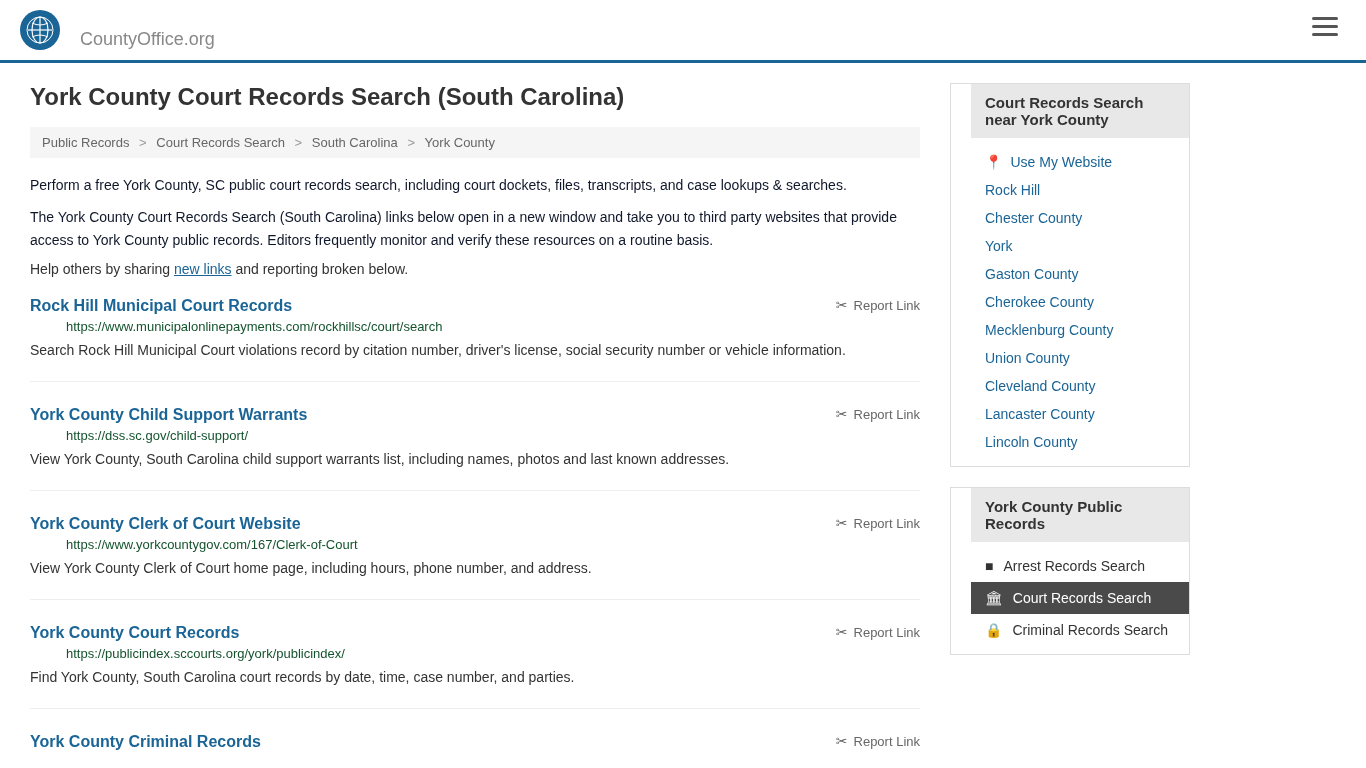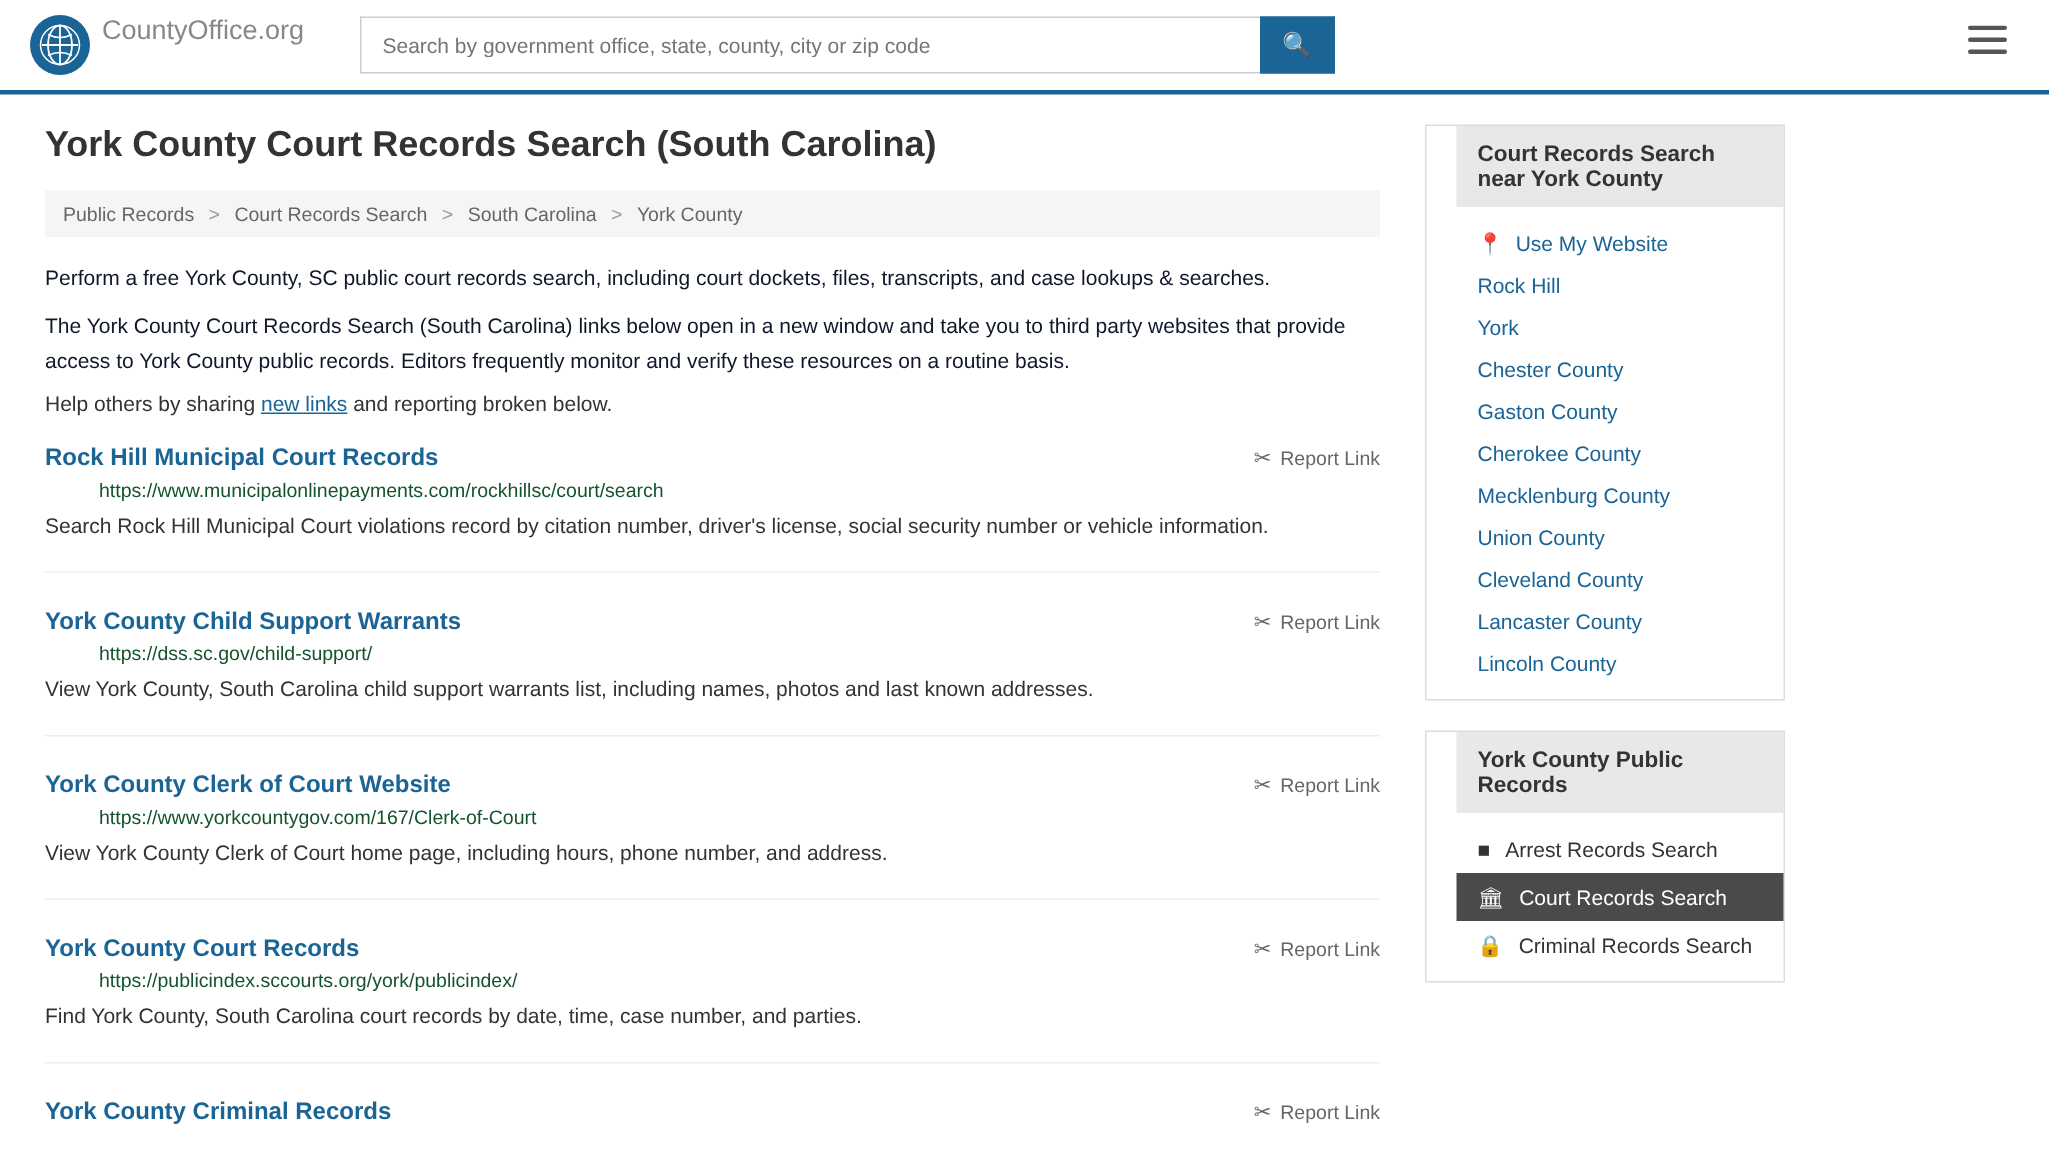--- a/index.html
+++ b/index.html
@@ -9,22 +9,22 @@
     .header {
       background: #fff;
       border-bottom: 3px solid #1a6496;
       padding: 10px 20px;
       display: flex;
       align-items: center;
       gap: 20px;
     }
     .logo-area {
       display: flex;
-      align-items: flex-start;
-      gap: 8px;
+      align-items: flex-end;
+      gap: 20px;
       min-width: 200px;
     }
     .logo-icon {
       width: 40px;
       height: 40px;
       border-radius: 50%;
       background: #1a6496;
       display: flex;
       align-items: center;
       justify-content: center;
@@ -238,26 +238,20 @@
         <line x1="14" y1="1" x2="14" y2="27" stroke="#fff" stroke-width="1.2"></line>
         <path d="M6 7 Q14 11 22 7" fill="none" stroke="#fff" stroke-width="1"></path>
         <path d="M6 21 Q14 17 22 21" fill="none" stroke="#fff" stroke-width="1"></path>
       </svg>
     </div>
     <span class="logo-text">
       <span>CountyOffice</span><span style="color:#888;font-weight:normal">.org</span>
     </span>
   </div>
 
-  <div class="search-bar-container">
-    <input type="text" placeholder="Search by government office, state, county, city or zip code" style="">
-    <button>
-      <span>🔍</span>
-    </button>
-  </div>
 
   <div class="menu-icon">
     <svg width="26" height="20" viewBox="0 0 26 20" xmlns="http://www.w3.org/2000/svg">
       <rect y="0" width="26" height="3" rx="1.5" fill="#555"></rect>
       <rect y="8" width="26" height="3" rx="1.5" fill="#555"></rect>
       <rect y="16" width="26" height="3" rx="1.5" fill="#555"></rect>
     </svg>
   </div>
 </header>
 
@@ -346,22 +340,22 @@
 
     <div class="sidebar-section">
       <div class="sidebar-section-header">Court Records Search near York County</div>
       <div class="sidebar-links">
         <a class="sidebar-link" href="#">
           <span class="location-icon">📍</span>
           <span>Use My Website</span>
         </a>
         <div id="nearby-links-container">
             <a class="sidebar-link" href="#">Rock Hill</a>
+            <a class="sidebar-link" href="#">Chester County</a>
             <a class="sidebar-link" href="#">York</a>
-            <a class="sidebar-link" href="#">Chester County</a>
             <a class="sidebar-link" href="#">Gaston County</a>
             <a class="sidebar-link" href="#">Cherokee County</a>
             <a class="sidebar-link" href="#">Mecklenburg County</a>
             <a class="sidebar-link" href="#">Union County</a>
             <a class="sidebar-link" href="#">Cleveland County</a>
             <a class="sidebar-link" href="#">Lancaster County</a>
             <a class="sidebar-link" href="#">Lincoln County</a>
           </div>
       </div>
     </div>

